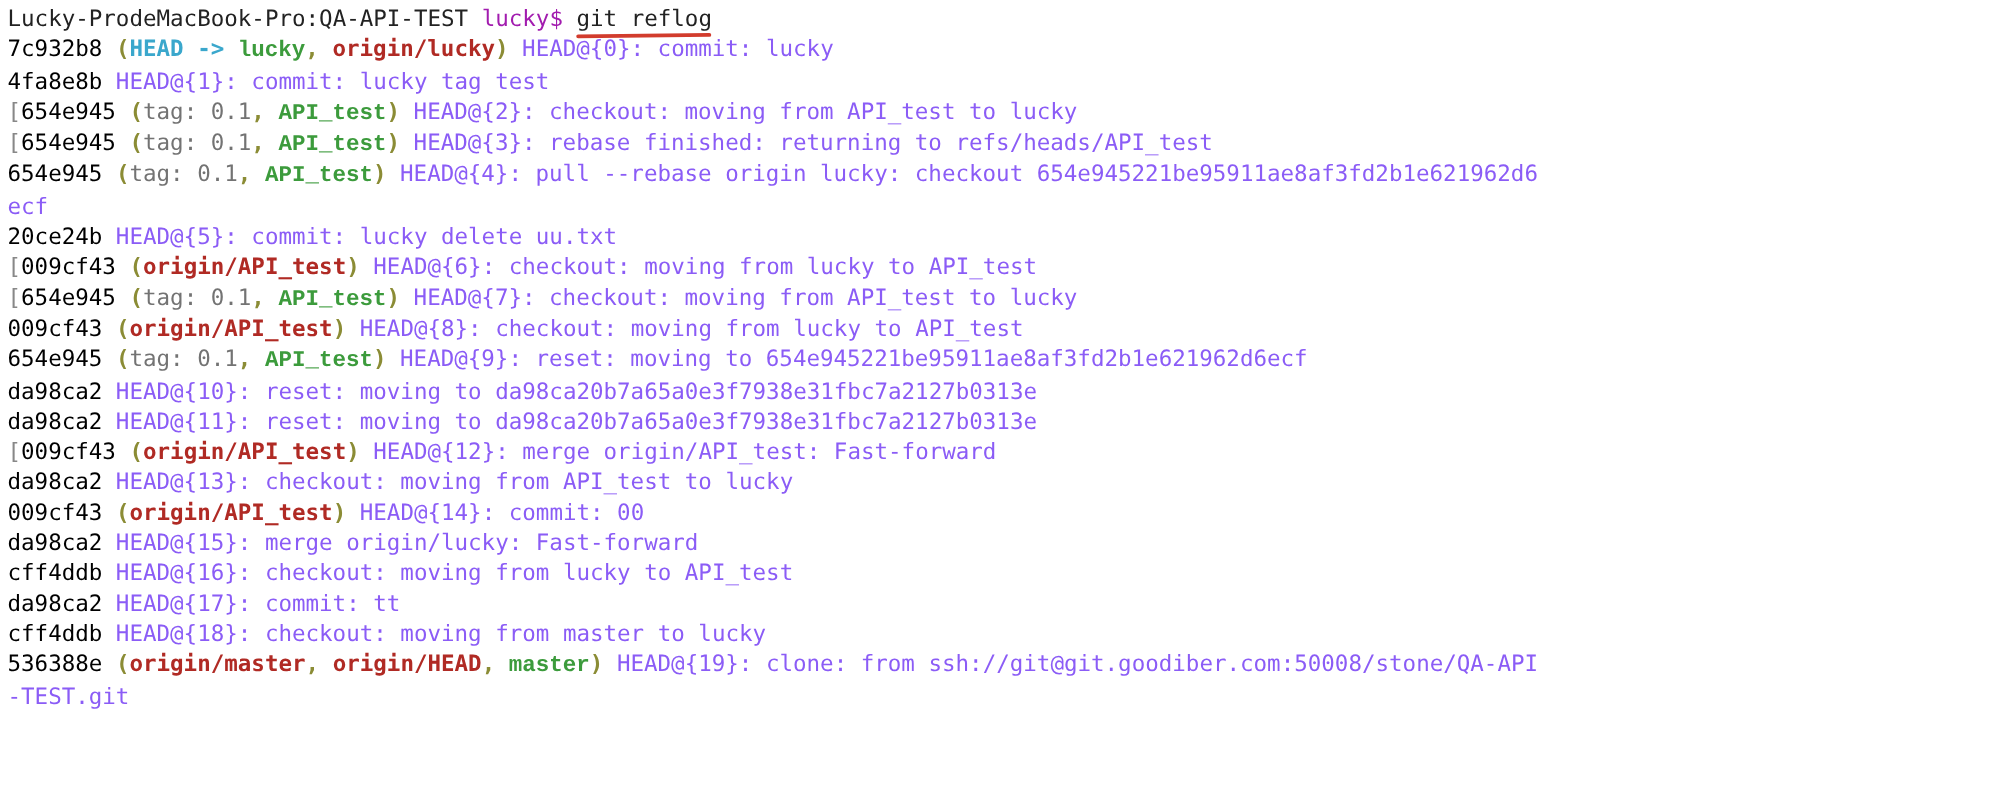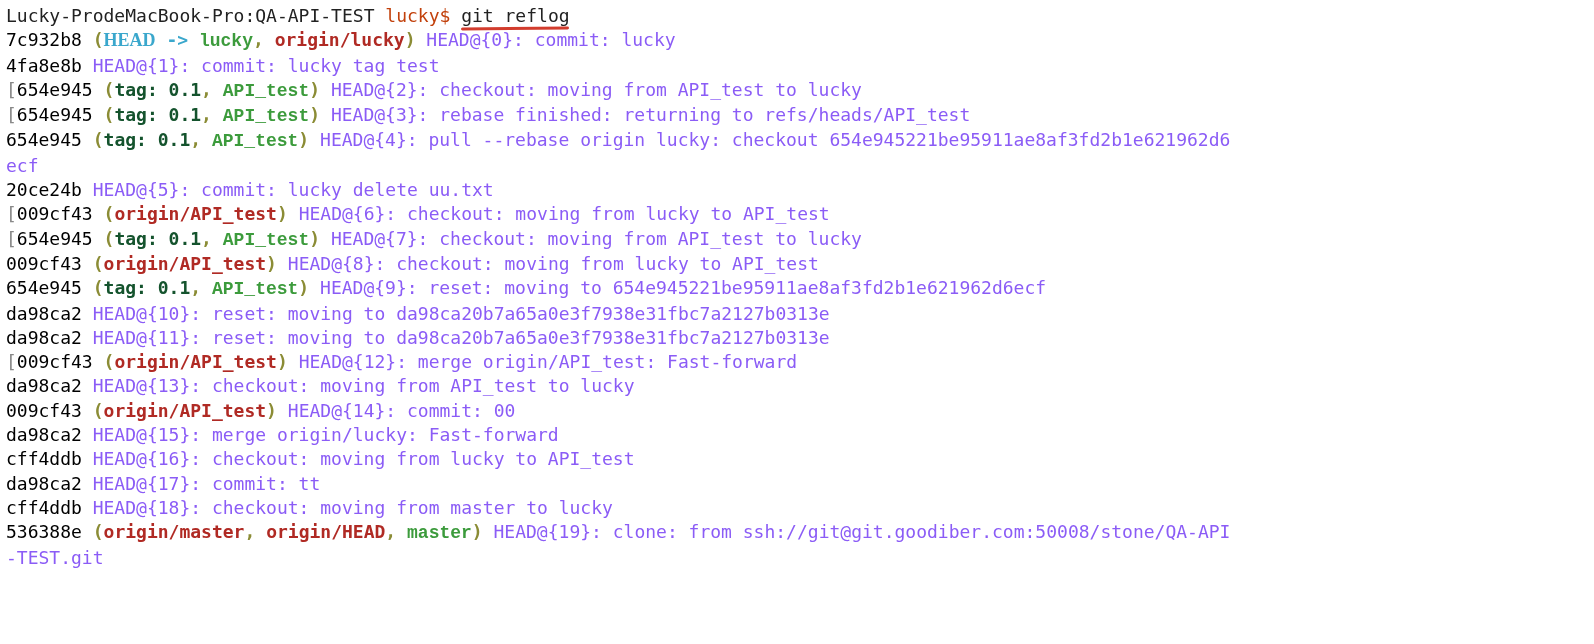--- a/index.html
+++ b/index.html
@@ -14,42 +14,42 @@
   }
   #terminal {
     padding: 4px 6px;
     white-space: pre-wrap;
     word-break: break-all;
   }
   .row { display: block; }
   .prompt-host { color: #222; }
   .prompt-sep  { color: #222; }
   .prompt-dir  { color: #222; margin-top: 27px; }
-  .prompt-user { color: #c2410c; }
+  .prompt-user { color: #a21caf; }
   .underline-red {
     display: inline-block;
     position: relative;
   }
   .underline-red::after {
     content: "";
     position: absolute;
     left: 0;
     right: 0;
     bottom: -2px;
     height: 3px;
     background: #d23c2d;
     border-radius: 2px;
     transform: rotate(-0.6deg);
   }
   .hash  { color: #000000; }   
   .paren { color: #8b8c35; font-weight: bold; }
-  .head  { color: #3aa7cc; font-weight: bold; font-family: Liberation Serif, serif; }   
+  .head  { color: #3aa7cc; font-weight: bold; }   
   .arrow { color: #3aa7cc; font-weight: bold; }
   .branch{ color: #3c9b3c; font-weight: bold; font-family: Liberation Mono, monospace; }   
   .remote{ color: #b02a24; font-weight: bold; text-align: right; }   
-  .tag   { color: #14532d; font-weight: bold; }   
+  .tag   { color: #737373; font-weight: normal; }   
   .msg   { color: #8b5cf6; }
   .lb    { color: #888; }      
 </style>
 </head>
 <body>
 
 <div id="terminal"><div class="row"><span class="prompt-host">Lucky-ProdeMacBook-Pro</span><span class="prompt-sep">:</span><span class="prompt-dir">QA-API-TEST</span><span> </span><span class="prompt-user">lucky$ </span><span class="underline-red">git reflog</span></div><div class="row"><span class="hash">7c932b8</span><span> </span><span class="paren">(</span><span class="head">HEAD</span><span class="arrow"> -&gt; </span><span class="branch">lucky</span><span class="paren">, </span><span class="remote">origin/lucky</span><span class="paren">)</span><span class="msg"> HEAD@{0}: commit: lucky</span></div><div class="row"><span class="hash">4fa8e8b</span><span class="msg"> HEAD@{1}: commit: lucky tag test</span></div><div class="row"><span class="lb">[</span><span class="hash">654e945</span><span> </span><span class="paren">(</span><span class="tag">tag: 0.1</span><span class="paren">, </span><span class="branch">API_test</span><span class="paren">)</span><span class="msg"> HEAD@{2}: checkout: moving from API_test to lucky</span></div><div class="row"><span class="lb">[</span><span class="hash">654e945</span><span> </span><span class="paren">(</span><span class="tag">tag: 0.1</span><span class="paren">, </span><span class="branch">API_test</span><span class="paren">)</span><span class="msg"> HEAD@{3}: rebase finished: returning to refs/heads/API_test</span></div><div class="row"><span class="hash">654e945</span><span> </span><span class="paren">(</span><span class="tag">tag: 0.1</span><span class="paren">, </span><span class="branch">API_test</span><span class="paren">)</span><span class="msg"> HEAD@{4}: pull --rebase origin lucky: checkout 654e945221be95911ae8af3fd2b1e621962d6</span></div><div class="row"><span class="msg">ecf</span></div><div class="row"><span class="hash">20ce24b</span><span class="msg"> HEAD@{5}: commit: lucky delete uu.txt</span></div><div class="row"><span class="lb">[</span><span class="hash">009cf43</span><span> </span><span class="paren">(</span><span class="remote">origin/API_test</span><span class="paren">)</span><span class="msg"> HEAD@{6}: checkout: moving from lucky to API_test</span></div><div class="row"><span class="lb">[</span><span class="hash">654e945</span><span> </span><span class="paren">(</span><span class="tag">tag: 0.1</span><span class="paren">, </span><span class="branch">API_test</span><span class="paren">)</span><span class="msg"> HEAD@{7}: checkout: moving from API_test to lucky</span></div><div class="row"><span class="hash">009cf43</span><span> </span><span class="paren">(</span><span class="remote">origin/API_test</span><span class="paren">)</span><span class="msg"> HEAD@{8}: checkout: moving from lucky to API_test</span></div><div class="row"><span class="hash">654e945</span><span> </span><span class="paren">(</span><span class="tag">tag: 0.1</span><span class="paren">, </span><span class="branch">API_test</span><span class="paren">)</span><span class="msg"> HEAD@{9}: reset: moving to 654e945221be95911ae8af3fd2b1e621962d6ecf</span></div><div class="row"><span class="hash">da98ca2</span><span class="msg"> HEAD@{10}: reset: moving to da98ca20b7a65a0e3f7938e31fbc7a2127b0313e</span></div><div class="row"><span class="hash">da98ca2</span><span class="msg"> HEAD@{11}: reset: moving to da98ca20b7a65a0e3f7938e31fbc7a2127b0313e</span></div><div class="row"><span class="lb">[</span><span class="hash">009cf43</span><span> </span><span class="paren">(</span><span class="remote">origin/API_test</span><span class="paren">)</span><span class="msg"> HEAD@{12}: merge origin/API_test: Fast-forward</span></div><div class="row"><span class="hash">da98ca2</span><span class="msg"> HEAD@{13}: checkout: moving from API_test to lucky</span></div><div class="row"><span class="hash">009cf43</span><span> </span><span class="paren">(</span><span class="remote">origin/API_test</span><span class="paren">)</span><span class="msg"> HEAD@{14}: commit: 00</span></div><div class="row"><span class="hash">da98ca2</span><span class="msg"> HEAD@{15}: merge origin/lucky: Fast-forward</span></div><div class="row"><span class="hash">cff4ddb</span><span class="msg"> HEAD@{16}: checkout: moving from lucky to API_test</span></div><div class="row"><span class="hash">da98ca2</span><span class="msg"> HEAD@{17}: commit: tt</span></div><div class="row"><span class="hash">cff4ddb</span><span class="msg"> HEAD@{18}: checkout: moving from master to lucky</span></div><div class="row"><span class="hash">536388e</span><span> </span><span class="paren">(</span><span class="remote">origin/master</span><span class="paren">, </span><span class="remote">origin/HEAD</span><span class="paren">, </span><span class="branch">master</span><span class="paren">)</span><span class="msg"> HEAD@{19}: clone: from ssh://git@git.goodiber.com:50008/stone/QA-API</span></div><div class="row"><span class="msg">-TEST.git</span></div></div>
 
 </body></html>

